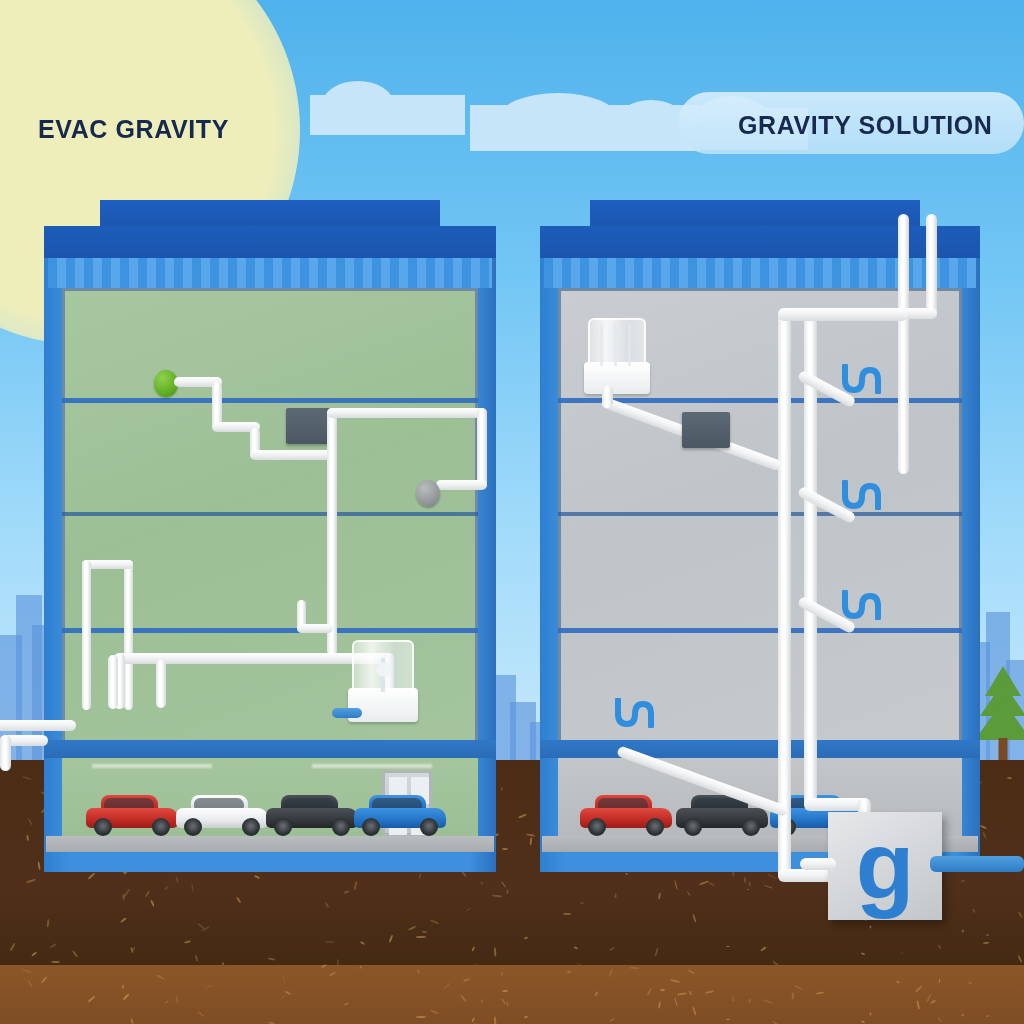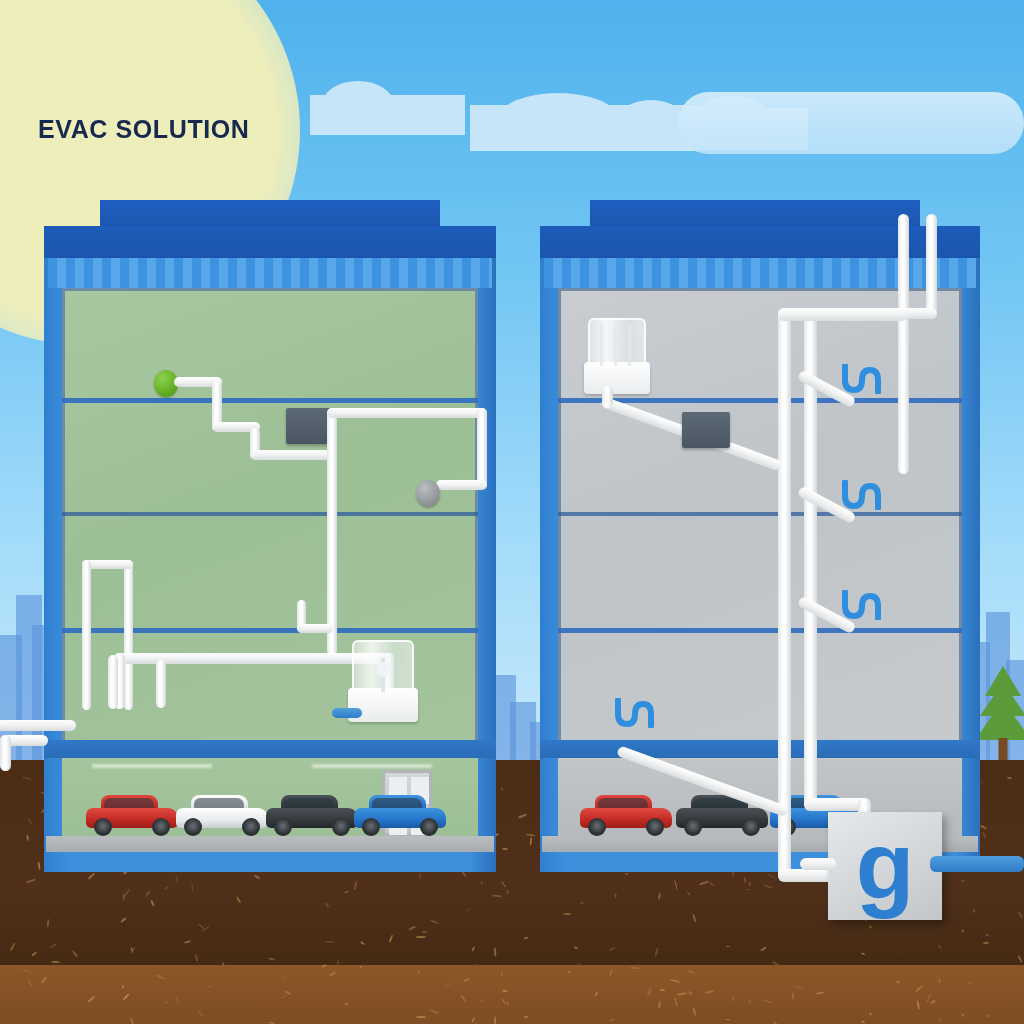--- a/index.html
+++ b/index.html
@@ -644,15 +644,16 @@
     <div class="pipe v" style="left:318px;top:598px;width:13px;height:78px;"></div>
   </div>
 
   <div class="g-box" style="left:828px;top:812px;width:114px;height:108px;">
     <span class="g-letter">g</span>
   </div>
   <div class="pipe blue" style="position:absolute;left:930px;top:856px;width:94px;height:16px;"></div>
   <div class="pipe" style="position:absolute;left:800px;top:858px;width:36px;height:12px;"></div>
 
   <div class="title-pill" style="left:678px;top:92px;width:346px;height:62px;"></div>
-  <div class="title" style="left:38px;top:115px;">EVAC SOLUTION</div>
+  <div class="title" style="left:38px;top:115px;">EVAC GRAVITY</div>
+  <div class="title" style="left:738px;top:111px;">GRAVITY SOLUTION</div>
 
 </div>
 
 </body></html>

